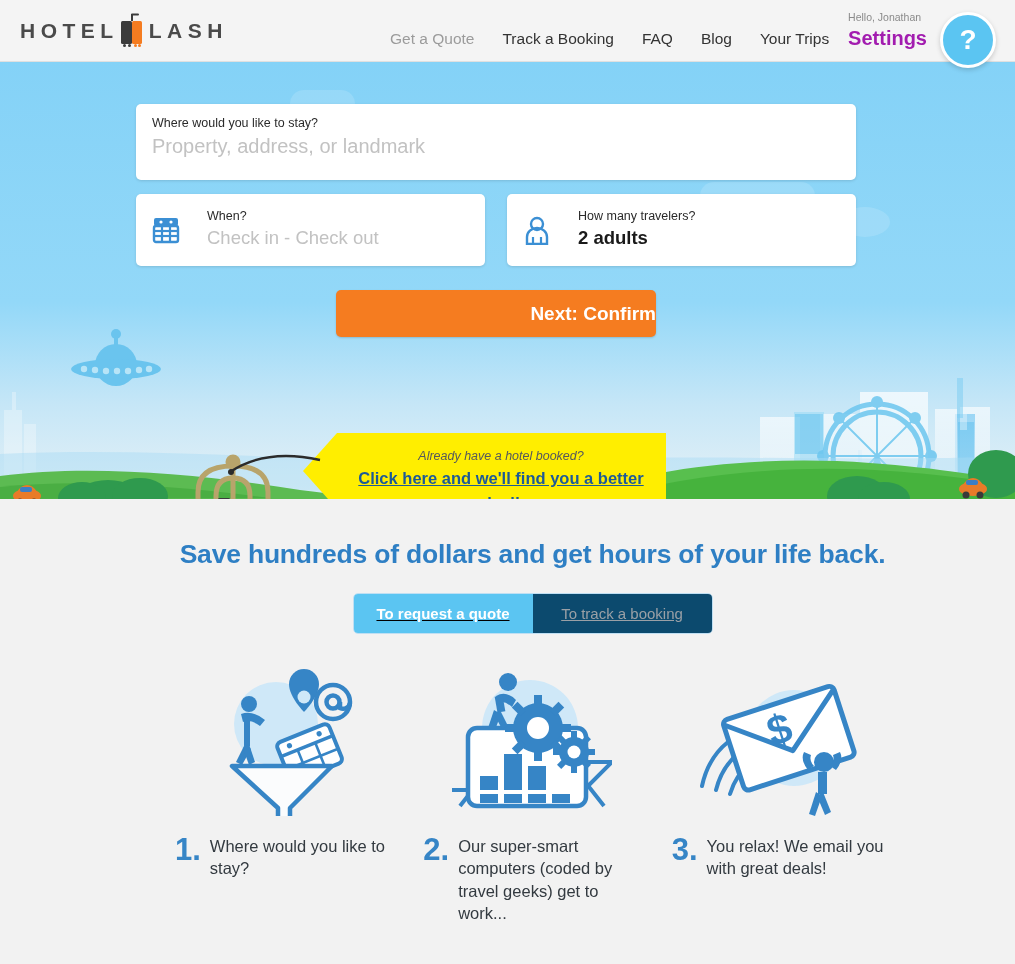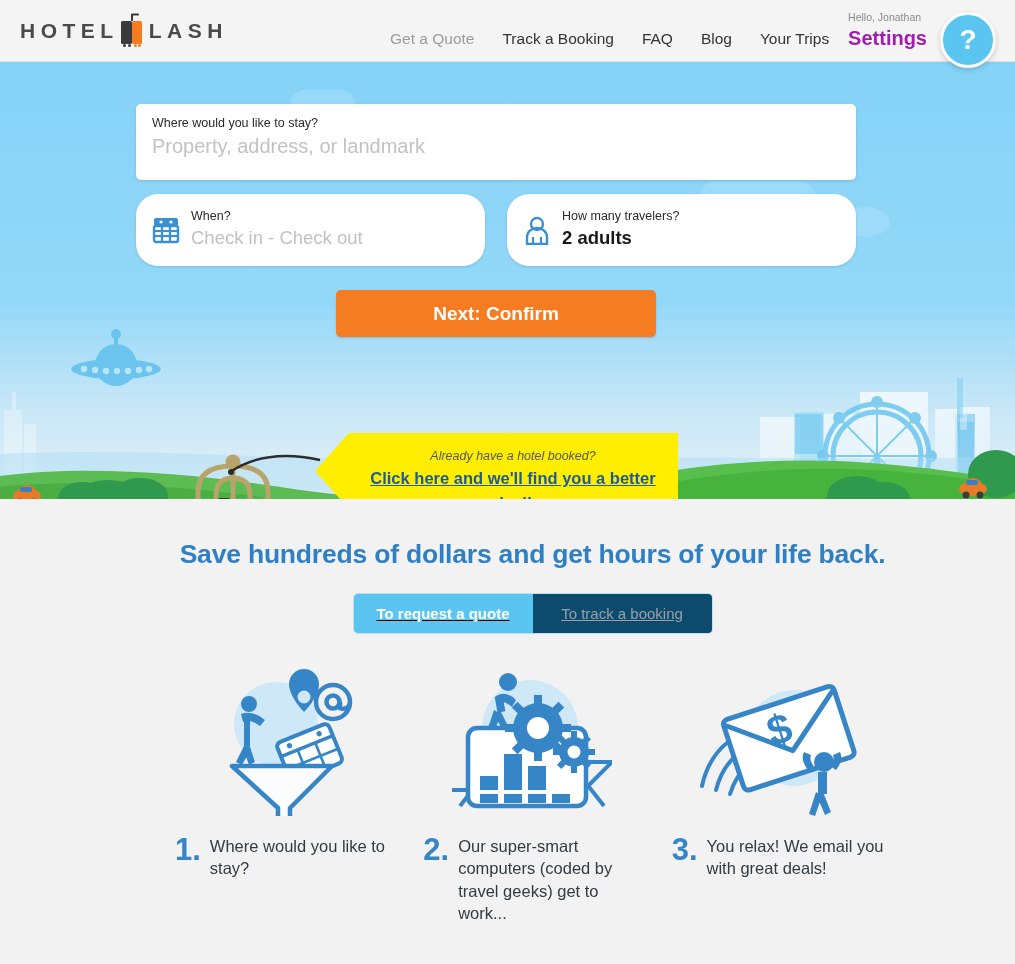--- a/index.html
+++ b/index.html
@@ -152,22 +152,21 @@
     display: flex;
     gap: 22px;
     margin-top: 14px;
   }
   .field-small {
     flex: 1;
     height: 72px;
     display: flex;
     align-items: center;
     padding: 0 16px;
-    gap: 11px;
-    border-radius: 22px;
+    gap: 27px;
   }
   .field-icon { flex: 0 0 auto; width: 28px; height: 30px; }
   .field-texts { display: flex; flex-direction: column; }
   .field-small .field-label { font-size: 12.5px; }
   .field-small .field-value { font-size: 18.5px; font-weight: bold; }
   .field-small .field-value.placeholder { font-weight: normal; }
 
   .cta {
     display: block;
     width: 320px;
@@ -175,26 +174,27 @@
     height: 47px;
     border: 0;
     border-radius: 5px;
     background: #f57c20;
     color: #fff;
     font-size: 19px;
     font-weight: bold;
     font-family: "Liberation Sans", sans-serif;
     cursor: pointer;
     box-shadow: 0 1px 2px rgba(0,0,0,0.15);
+    text-align: right;
   }
 
   
   .banner {
     position: absolute;
-    left: 315px;
+    left: 303px;
     top: 371px;
     width: 363px;
     height: 76px;
     z-index: 25;
   }
   .banner-shape {
     position: absolute;
     left: 0; top: 0;
     width: 363px; height: 76px;
   }

